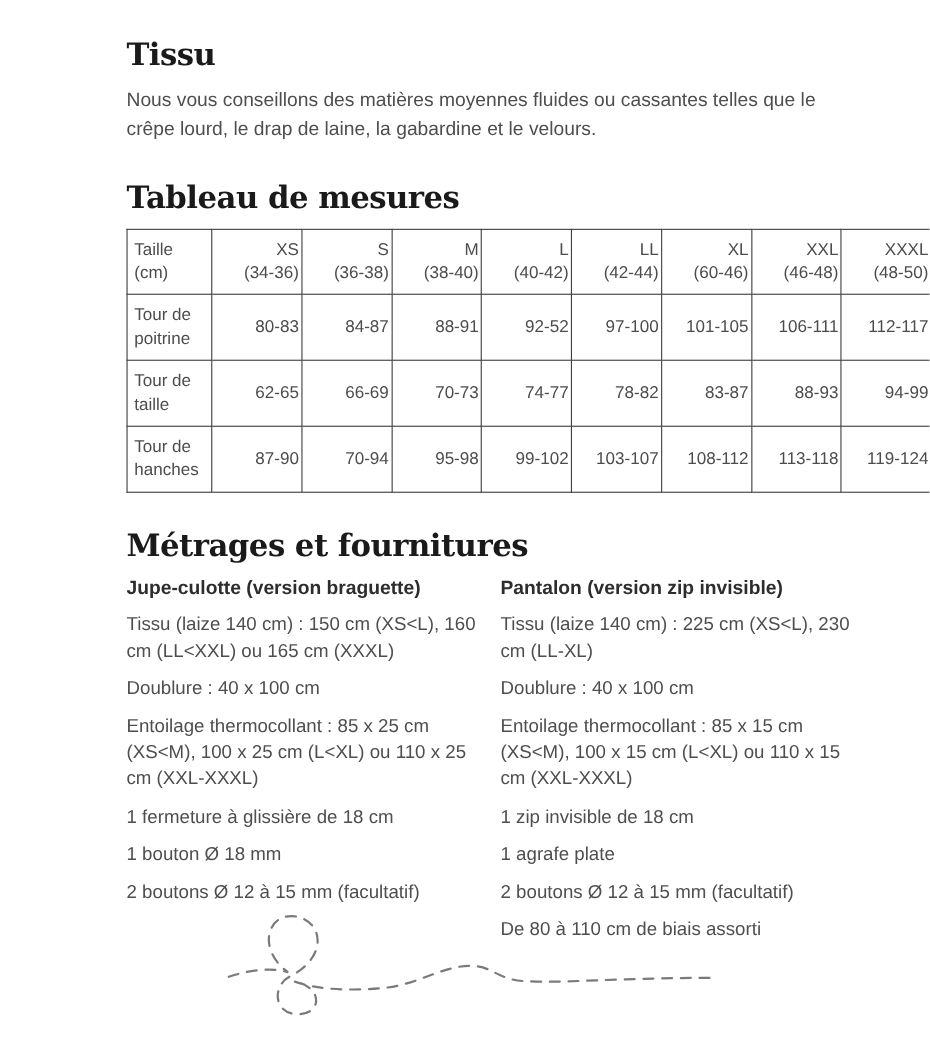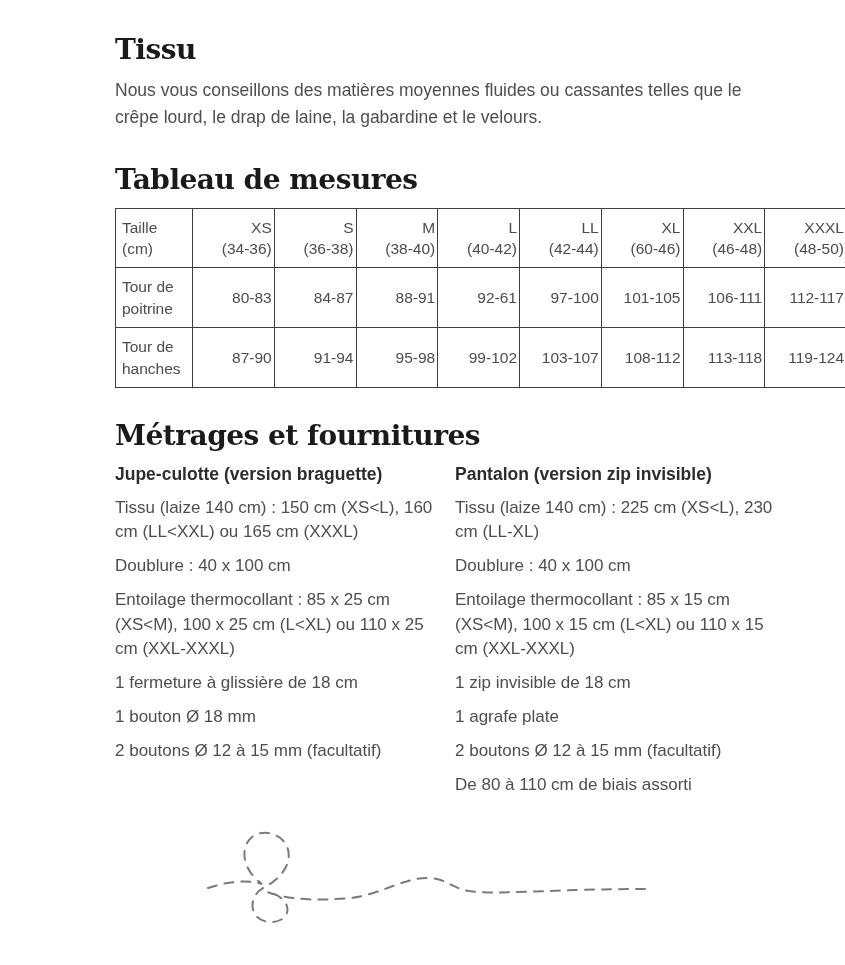--- a/index.html
+++ b/index.html
@@ -116,30 +116,41 @@
           <th>XXXL
 (48-50)</th>
         </tr>
       </thead>
     <tbody>
         <tr>
           <th class="label-col">Tour de poitrine</th>
           <td>80-83</td>
           <td>84-87</td>
           <td>88-91</td>
-          <td>92-61</td>
+          <td>92-52</td>
           <td>97-100</td>
           <td>101-105</td>
           <td>106-111</td>
           <td>112-117</td>
         </tr>
         <tr>
+          <th class="label-col">Tour de taille</th>
+          <td>62-65</td>
+          <td>66-69</td>
+          <td>70-73</td>
+          <td>74-77</td>
+          <td>78-82</td>
+          <td>83-87</td>
+          <td>88-93</td>
+          <td>94-99</td>
+        </tr>
+        <tr>
           <th class="label-col">Tour de hanches</th>
           <td>87-90</td>
-          <td>91-94</td>
+          <td>70-94</td>
           <td>95-98</td>
           <td>99-102</td>
           <td>103-107</td>
           <td>108-112</td>
           <td>113-118</td>
           <td>119-124</td>
         </tr>
       </tbody>
   </table>
 

